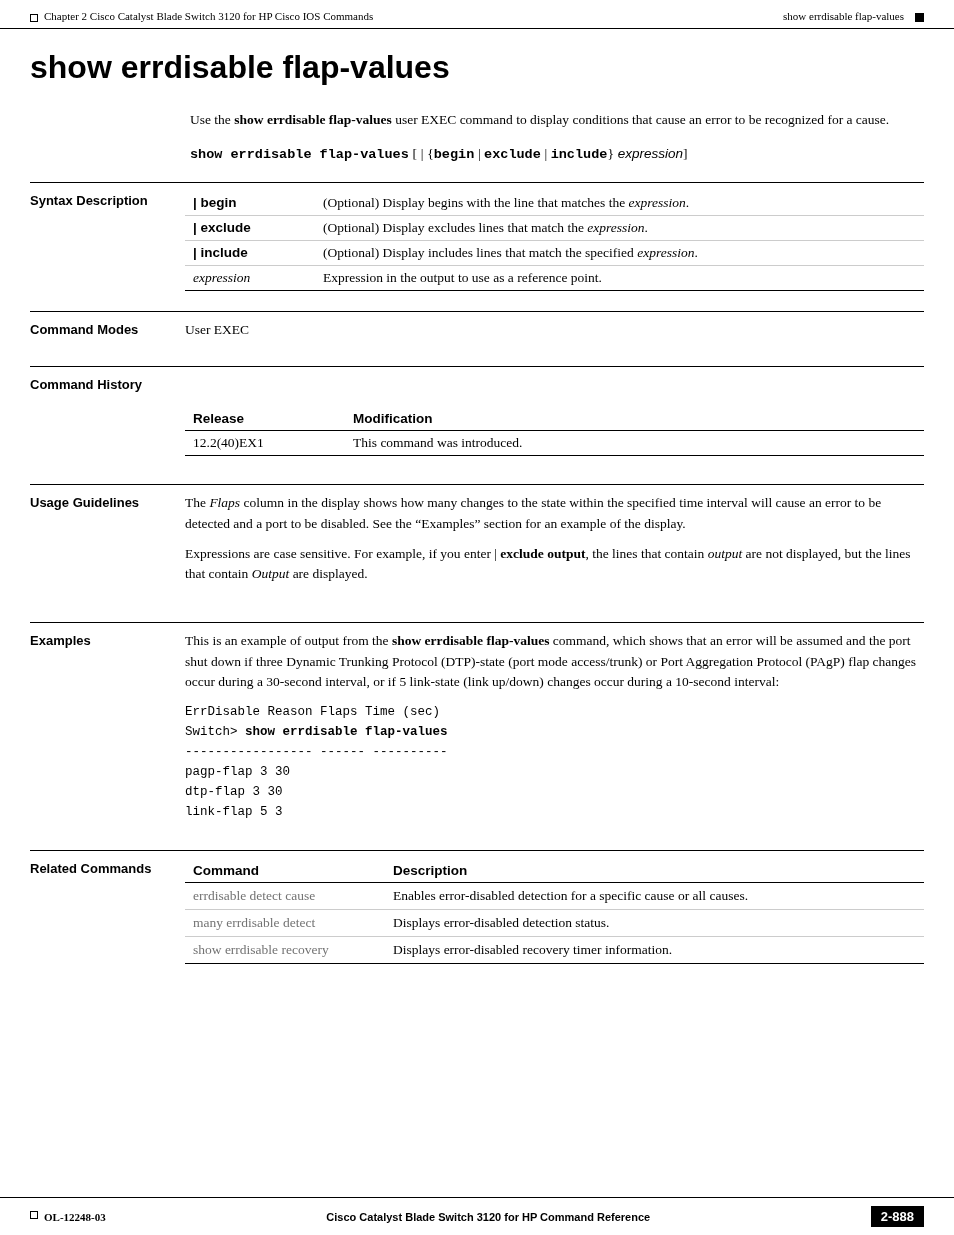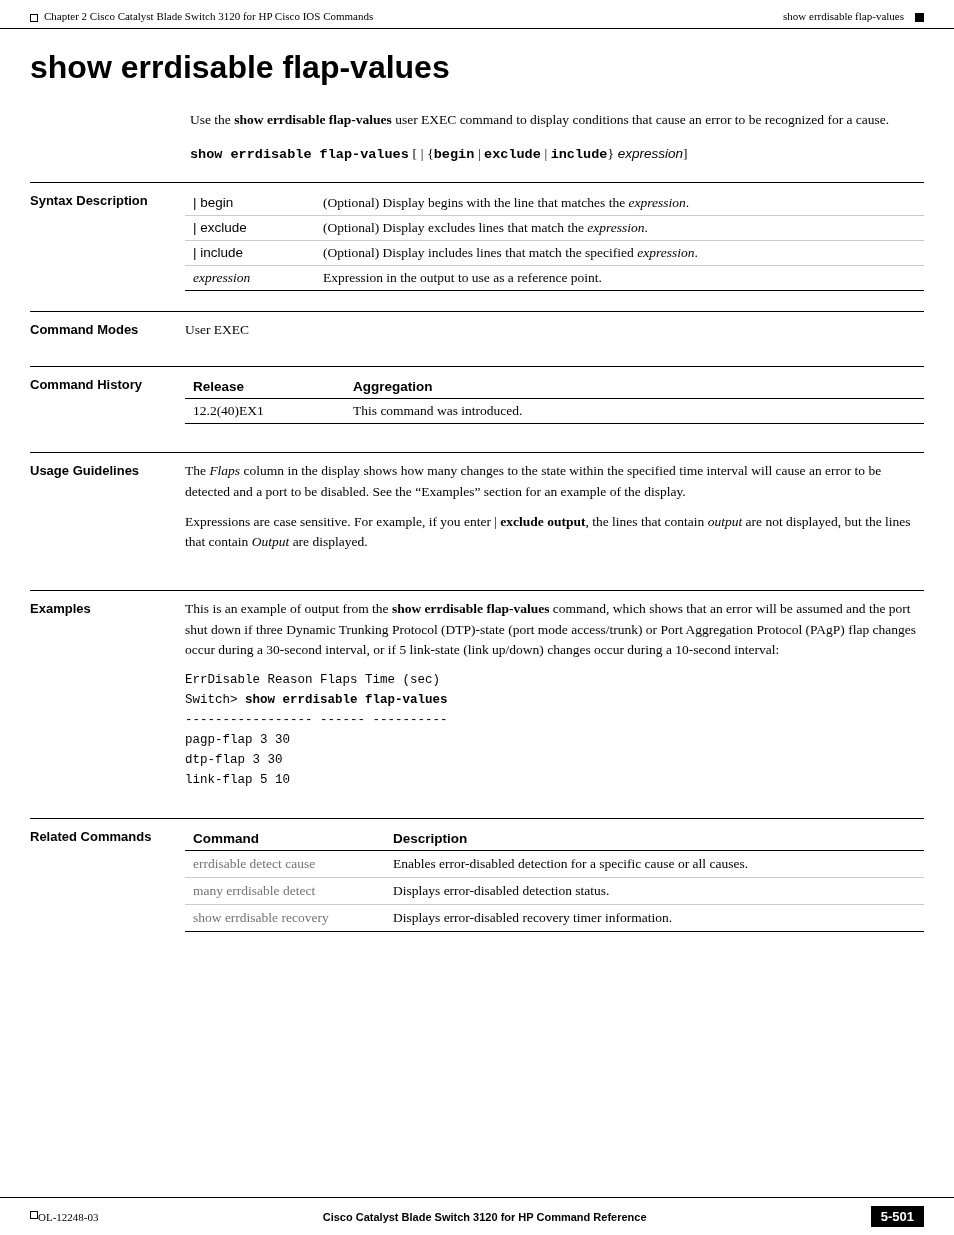--- a/index.html
+++ b/index.html
@@ -106,38 +106,39 @@
       vertical-align: top;
       border-bottom: 1px solid #ccc;
     }
     .desc-table td:first-child {
       width: 130px;
       font-style: italic;
       white-space: nowrap;
     }
     .desc-table .mono-bold {
       font-family: Arial, Helvetica, sans-serif;
-      font-weight: normal;
+      font-weight: bold;
       font-style: normal;
     }
     .desc-table tr:last-child td {
       border-bottom: 1px solid #000;
     }
 
     
     .cmd-modes-text {
       font-size: 13.5px;
       padding-top: 2px;
     }
 
     
     .history-table {
       width: 100%;
       border-collapse: collapse;
       font-size: 13.5px;
+      margin-top: 32px;
     }
     .history-table th {
       font-family: Arial, Helvetica, sans-serif;
       font-weight: bold;
       text-align: left;
       padding: 4px 8px;
       border-bottom: 1px solid #000;
     }
     .history-table td {
       padding: 4px 8px;
@@ -206,20 +207,22 @@
       border-top: 1px solid #000;
       position: absolute;
       bottom: 0;
       left: 0;
       right: 0;
     }
     .footer-left {
       font-size: 11px;
       display: flex;
       align-items: flex-start;
+      gap: 6px;
+      font-weight: bold;
     }
     .footer-center {
       font-size: 11px;
       font-family: Arial, Helvetica, sans-serif;
       font-weight: bold;
     }
     .page-num-box {
       background: #000;
       color: #fff;
       padding: 3px 10px;
@@ -294,21 +297,21 @@
     </div>
   </div>
 
   <div class="section" style="margin-bottom:28px;">
     <div class="section-label">Command History</div>
     <div class="section-content">
       <table class="history-table">
         <thead>
           <tr>
             <th style="width:160px;">Release</th>
-            <th>Aggregation</th>
+            <th>Modification</th>
           </tr>
         </thead>
         <tbody>
           <tr>
             <td>12.2(40)EX1</td>
             <td>This command was introduced.</td>
           </tr>
         </tbody>
       </table>
     </div>
@@ -331,21 +334,21 @@
     <div class="section-content">
       <p class="examples-text">
         This is an example of output from the <strong>show errdisable flap-values</strong> command, which shows that an error will be assumed and the port shut down if three Dynamic Trunking Protocol (DTP)-state (port mode access/trunk) or Port Aggregation Protocol (PAgP) flap changes occur during a 30-second interval, or if 5 link-state (link up/down) changes occur during a 10-second interval:
       </p>
       <div class="code-block">
         <div>ErrDisable Reason    Flaps    Time (sec)</div>
         <div>Switch&gt; <span class="code-bold">show errdisable flap-values</span></div>
         <div>-----------------    ------   ----------</div>
         <div>pagp-flap            3        30</div>
         <div>dtp-flap             3        30</div>
-        <div>link-flap            5        10</div>
+        <div>link-flap            5        3</div>
       </div>
     </div>
   </div>
 
   <div class="section" style="margin-bottom:60px;">
     <div class="section-label">Related Commands</div>
     <div class="section-content">
       <table class="related-table">
         <thead>
           <tr>
@@ -381,15 +384,15 @@
 
 <div class="page-footer">
   <div class="footer-left">
     <span style="display:inline-block;width:8px;height:8px;border:1px solid #000;"></span>
     <span>OL-12248-03</span>
   </div>
   <div class="footer-center">
     <span>Cisco Catalyst Blade Switch 3120 for HP Command Reference</span>
   </div>
   <div style="display:flex;align-items:center;gap:8px;">
-    <span class="page-num-box">5-501</span>
+    <span class="page-num-box">2-888</span>
   </div>
 </div>
 
 </body></html>

